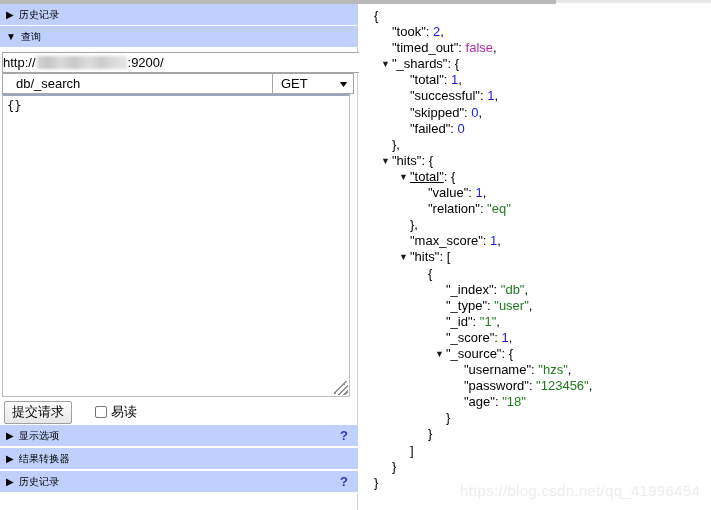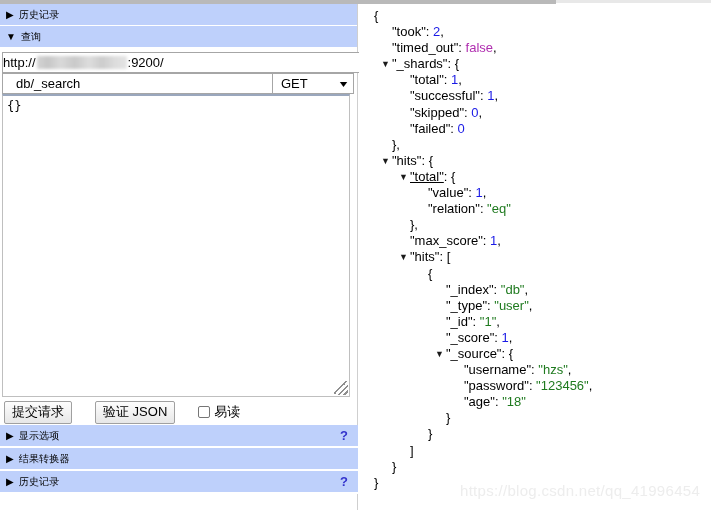--- a/index.html
+++ b/index.html
@@ -296,23 +296,20 @@
   </div>
 
   <div id="body-area">
     <span>{}</span>
     <div id="resize-grip"></div>
   </div>
 
   <div id="btn-row">
     <div class="btn">
       <span>提交请求</span>
-    </div>
-    <div class="btn">
-      <span>验证 JSON</span>
     </div>
     <div id="readable-wrap">
       <span id="readable-box"></span>
       <span>易读</span>
     </div>
   </div>
 
   <div id="lower-accordions">
 
     <div class="accordion-bar">

